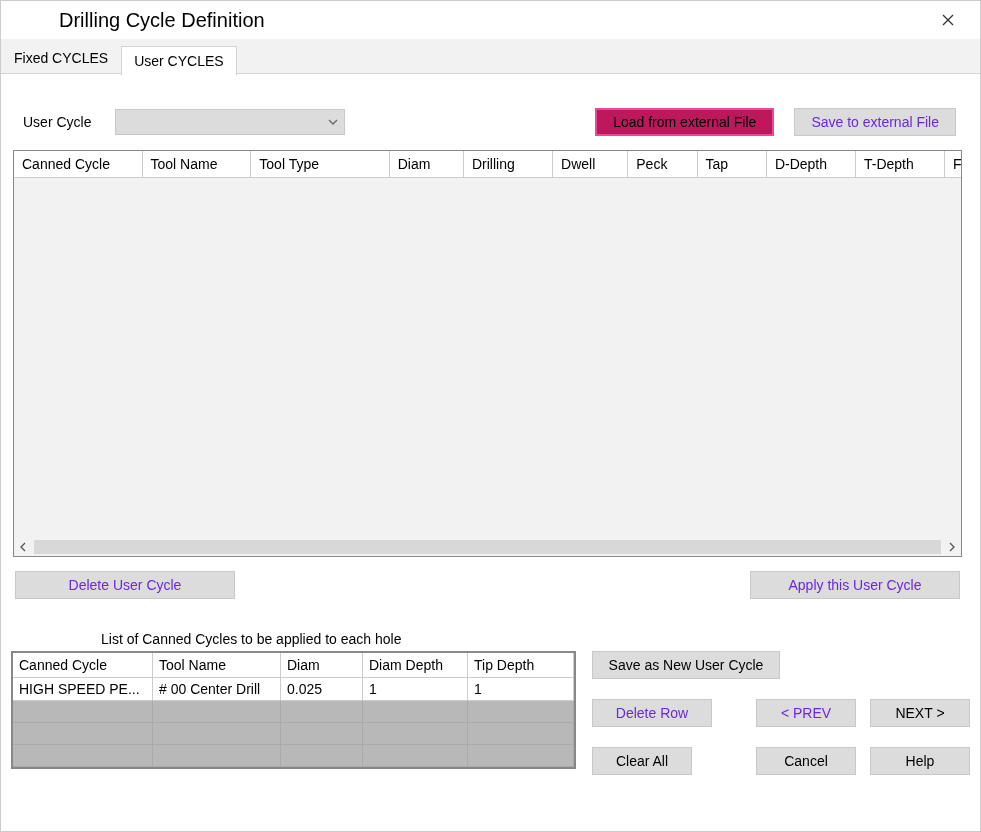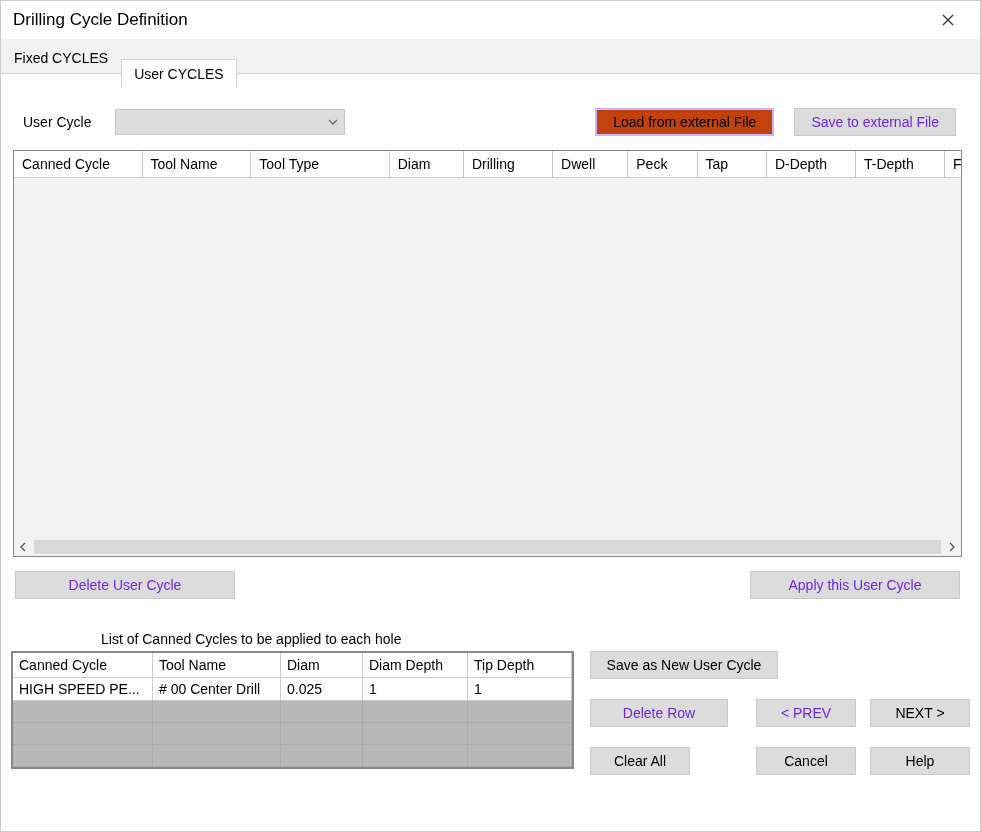--- a/index.html
+++ b/index.html
@@ -1,31 +1,31 @@
 <!DOCTYPE html>
 <html><head>
 <meta charset="utf-8">
 <style>
   * { box-sizing: border-box; font-family: "Segoe UI", Tahoma, sans-serif; font-size: 14px; }
   body { margin: 0; background: #fff; width: 981px; height: 832px; border: 1px solid #ccc; overflow: hidden; }
   .titlebar { display:flex; align-items:center; height:38px; padding:0 12px; }
-  .titlebar .title { flex:1; font-size:17px; }
+  .titlebar .title { flex:1; font-size:20px;margin-left:46px; }
   .close-btn { width:40px; height:30px; display:flex; align-items:center; justify-content:center; cursor:pointer; }
   .close-btn svg { width:12px; height:12px; }
   .tabstrip { display:flex; background:#f2f2f2; border-bottom:1px solid #d4d4d4; padding-top:4px; }
   .tab { padding:6px 12px; border:1px solid transparent; cursor:pointer; }
-  .tab.active { background:#fff; border:1px solid #d4d4d4; border-bottom:1px solid #fff; position:relative; top:16px; }
+  .tab.active { background:#fff; border:1px solid #d4d4d4; border-bottom:1px solid #fff; position:relative; top:3px; }
   .content { background:#fff; padding:14px 16px 10px 10px; }
   .row1 { display:flex; align-items:center; gap:20px; padding:20px 8px 14px 12px; }
   .label-usercycle { margin-right:4px; }
   .dropdown { width:230px; height:26px; background:#dcdcdc; border:1px solid #c8c8c8; display:flex; align-items:center; justify-content:flex-end; padding:0 6px; cursor:pointer; }
   .dropdown svg { width:10px; height:6px; }
   .spacer { flex:1; }
   .btn { height:28px; padding:0 16px; background:#dcdcdc; border:1px solid #c8c8c8; display:flex; align-items:center; justify-content:center; cursor:pointer; white-space:nowrap; }
-  .btn.primary { background:#c2410c; border:2px solid #c4b5fd; }
+  .btn.primary { background:#be185d; border:2px solid #ec4899; }
   .btn.disabled { color:#6d28d9; cursor:default; }
   .grid-wrap { border:1px solid #888; margin:0 2px; }
   .grid-head { display:flex; background:#fff; border-bottom:1px solid #ccc; }
   .grid-head .col { padding:5px 8px; border-right:1px solid #ccc; white-space:nowrap; overflow:hidden; }
   .grid-head .col:last-child { border-right:none; }
   .grid-body { height:360px; background:#f2f2f2; }
   .hscroll { height:18px; background:#f2f2f2; display:flex; align-items:center; }
   .arrow-btn { width:18px; height:18px; display:flex; align-items:center; justify-content:center; background:#f2f2f2; cursor:pointer;}
   .hscroll-track { flex:1; height:14px; background:#d8d8d8; margin:0 2px;}
   .row-buttons { display:flex; padding:14px 4px; gap:24px; }
@@ -33,21 +33,21 @@
   .lcc-label { text-align:left; padding:2px 0 4px 90px; }
   .bottom-flex { display:flex; gap:16px; align-items:flex-start; }
   .lcc-grid { border:2px solid #888; width:565px; }
   .lcc-head { display:flex; background:#fff; }
   .lcc-head .col { padding:4px 6px; border-right:1px solid #ccc; border-bottom:1px solid #ccc; white-space:nowrap; overflow:hidden; }
   .lcc-row { display:flex; background:#fff; }
   .lcc-row .cell { padding:3px 6px; border-right:1px solid #ccc; border-bottom:1px solid #ccc; white-space:nowrap; overflow:hidden; text-overflow:ellipsis; }
   .lcc-row.empty .cell { background:#b8b8b8; height:22px; border-right:1px solid #aaa; border-bottom:1px solid #aaa; }
   .right-controls { flex:1; display:flex; flex-direction:column; gap:20px; }
   .rc-row { display:flex; gap:14px;align-items:flex-end; }
-  .rc-row .btn { width:138px; height:28px; padding:0; }
+  .rc-row .btn { width:120px; height:28px; padding:0; }
   .rc-row .btn.wide { width:188px; padding:0 12px; }
   .rc-spacer { flex:1; }
   
   .cA{width:130px}.cB{width:110px}.cC{width:140px}.cD{width:75px}.cE{width:90px}.cF{width:76px}.cG{width:70px}.cH{width:70px}.cI{width:90px}.cJ{width:90px}.cK{flex:1}
   
   .lA{width:140px}.lB{width:128px}.lC{width:82px}.lD{width:105px}.lE{flex:1}
 </style>
 </head>
 <body>
 

